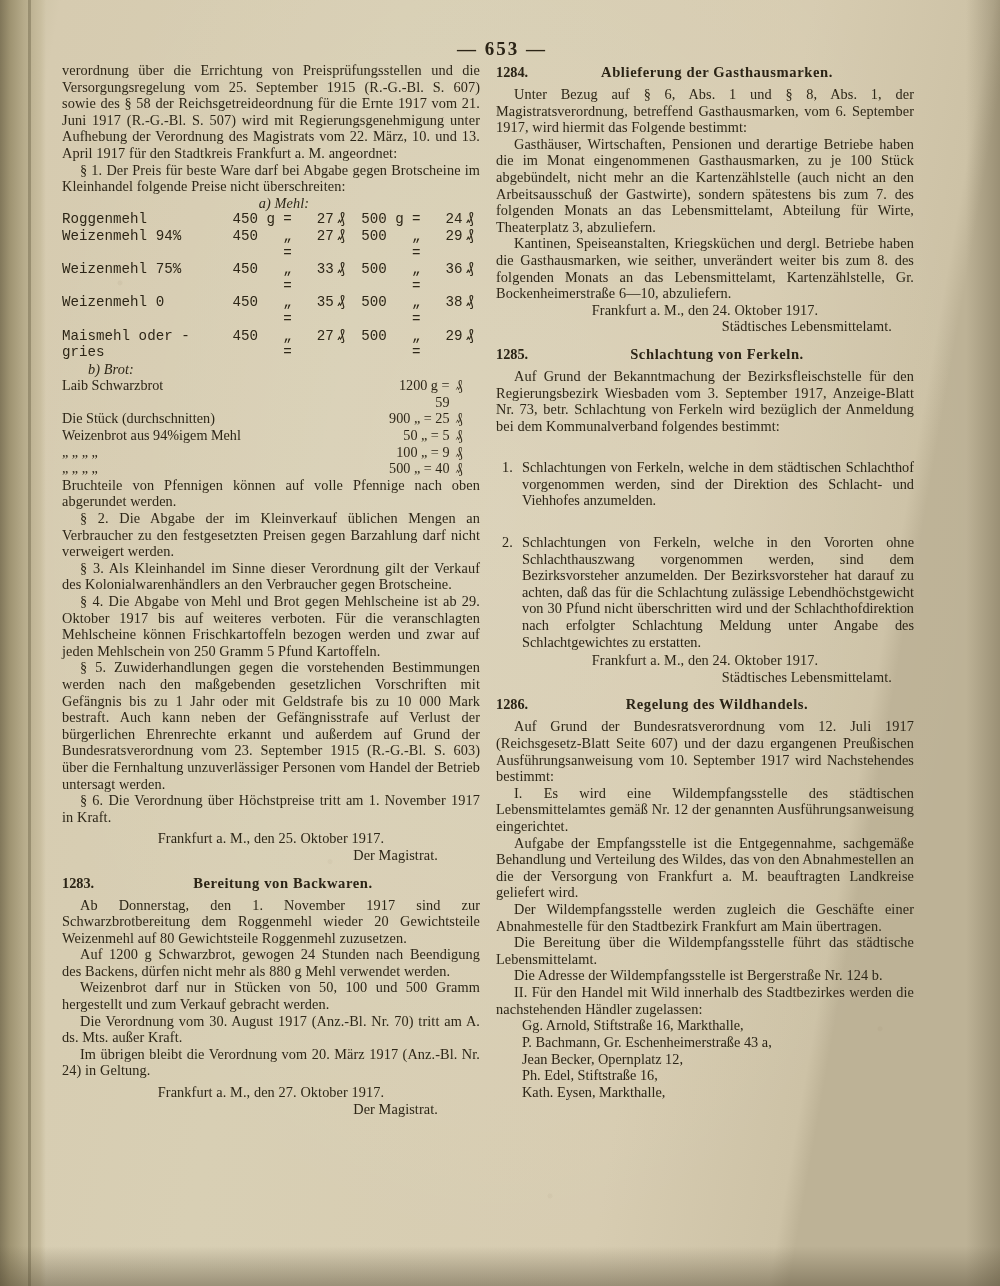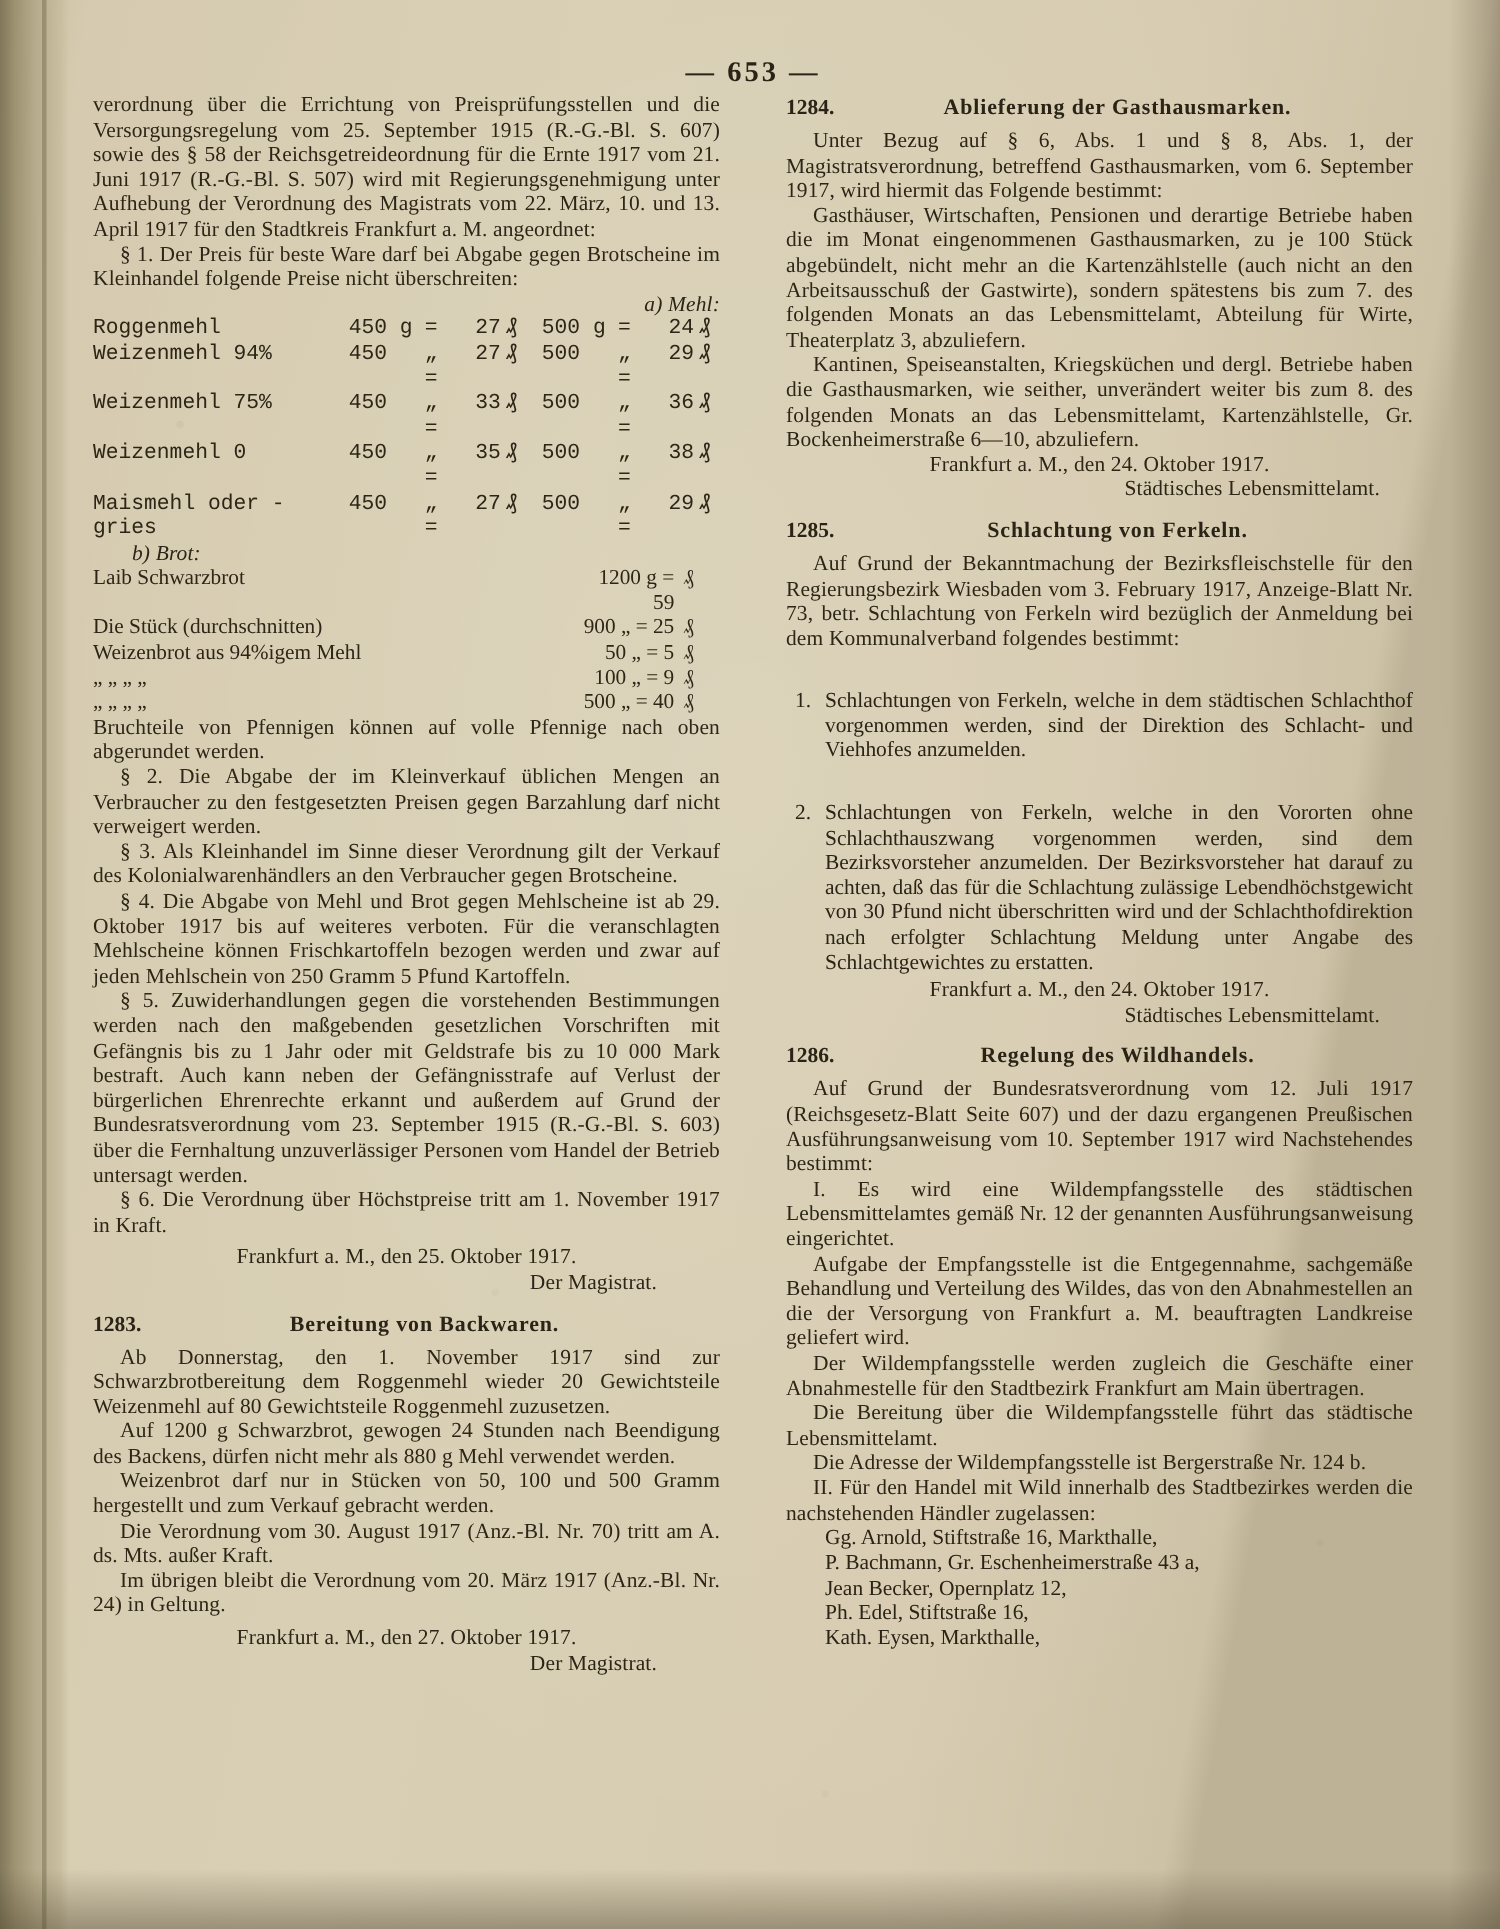--- a/index.html
+++ b/index.html
@@ -69,21 +69,21 @@
   #page-number {
     text-align: center;
     font-size: 19px;
     letter-spacing: 2px;
     font-weight: bold;
     margin-bottom: 2px;
   }
 
   .columns {
     display: flex;
-    gap: 44px;
+    gap: 16px;
     align-items: flex-start;
   }
   .col {
     width: 418px;
   }
   .col.left { border-right: 0px; }
 
   
   .tx {
     font-family: "Liberation Serif", serif;
@@ -198,21 +198,21 @@
 
     <div id="page-number">—   653   —</div>
 
     <div class="columns">
 
       <div class="col left">
 
         <p class="tx">verordnung über die Errichtung von Preisprüfungsstellen und die Versorgungsregelung vom 25. September 1915 (R.-G.-Bl. S. 607) sowie des § 58 der Reichsgetreideordnung für die Ernte 1917 vom 21. Juni 1917 (R.-G.-Bl. S. 507) wird mit Regierungsgenehmigung unter Aufhebung der Verordnung des Magistrats vom 22. März, 10. und 13. April 1917 für den Stadtkreis Frankfurt a. M. angeordnet:</p>
         <p class="tx indent">§ 1.  Der Preis für beste Ware darf bei Abgabe gegen Brotscheine im Kleinhandel folgende Preise nicht überschreiten:</p>
 
-        <p class="tx center sub-head" style="text-align:right; padding-left:26px;">a) Mehl:</p>
+        <p class="tx center sub-head" style="text-align:center; padding-left:26px;">a) Mehl:</p>
 
         <table class="ptab">
           <tbody>
             <tr>
               <td class="name">Roggenmehl</td>
               <td class="c1">450 g</td>
               <td class="c2">=</td>
               <td class="c3">27</td>
               <td class="c4">₰</td>
               <td class="c5">500 g</td>
@@ -342,21 +342,21 @@
         <p class="tx center">Frankfurt a. M., den 24. Oktober 1917.</p>
         <p class="tx right" style="padding-right:22px;">Städtisches Lebensmittelamt.</p>
 
         <div class="gap"></div>
 
         <div class="sec-head">
           <span class="sec-num">1285.</span>
           <span class="sec-title spaced">Schlachtung von Ferkeln.</span>
         </div>
 
-        <p class="tx indent">Auf Grund der Bekanntmachung der Bezirksfleischstelle für den Regierungsbezirk Wiesbaden vom 3. February 1917, Anzeige-Blatt Nr. 73, betr. Schlachtung von Ferkeln wird bezüglich der Anmeldung bei dem Kommunalverband folgendes bestimmt:</p>
+        <p class="tx indent">Auf Grund der Bekanntmachung der Bezirksfleischstelle für den Regierungsbezirk Wiesbaden vom 3. September 1917, Anzeige-Blatt Nr. 73, betr. Schlachtung von Ferkeln wird bezüglich der Anmeldung bei dem Kommunalverband folgendes bestimmt:</p>
 
         <ol class="nl">
           <li>Schlachtungen von Ferkeln, welche in dem städtischen Schlachthof vorgenommen werden, sind der Direktion des Schlacht- und Viehhofes anzumelden.</li>
           <li>Schlachtungen von Ferkeln, welche in den Vororten ohne Schlachthauszwang vorgenommen werden, sind dem Bezirksvorsteher anzumelden. Der Bezirksvorsteher hat darauf zu achten, daß das für die Schlachtung zulässige Lebendhöchstgewicht von 30 Pfund nicht überschritten wird und der Schlachthofdirektion nach erfolgter Schlachtung Meldung unter Angabe des Schlachtgewichtes zu erstatten.</li>
         </ol>
 
         <p class="tx center" style="margin-top:2px;">Frankfurt a. M., den 24. Oktober 1917.</p>
         <p class="tx right" style="padding-right:22px;">Städtisches Lebensmittelamt.</p>
 
         <div class="gap"></div>

